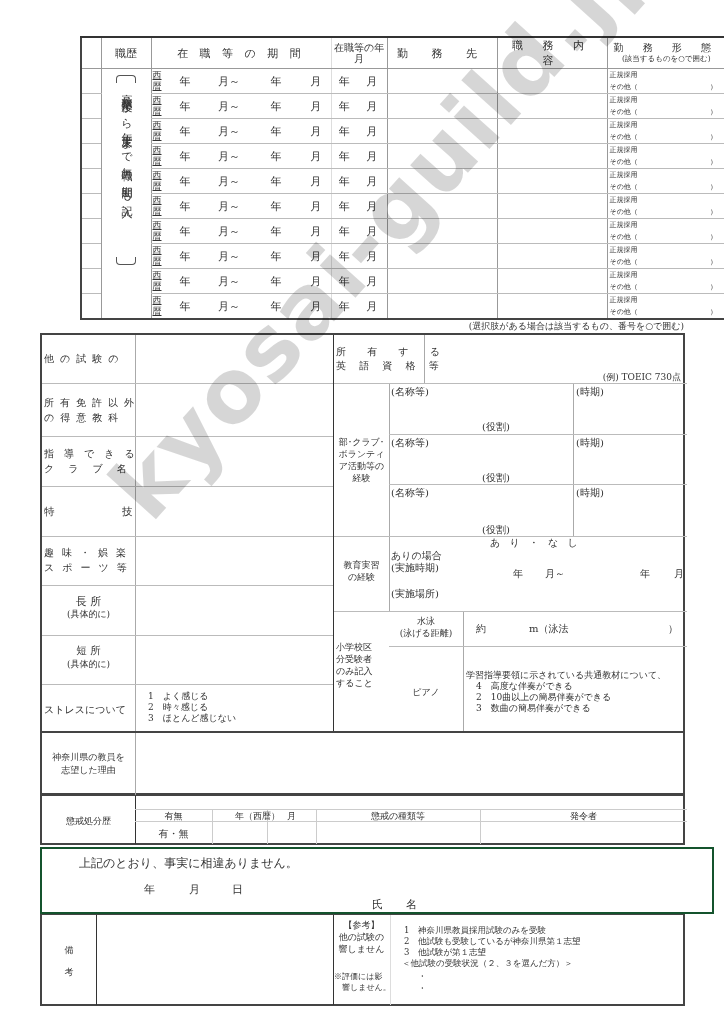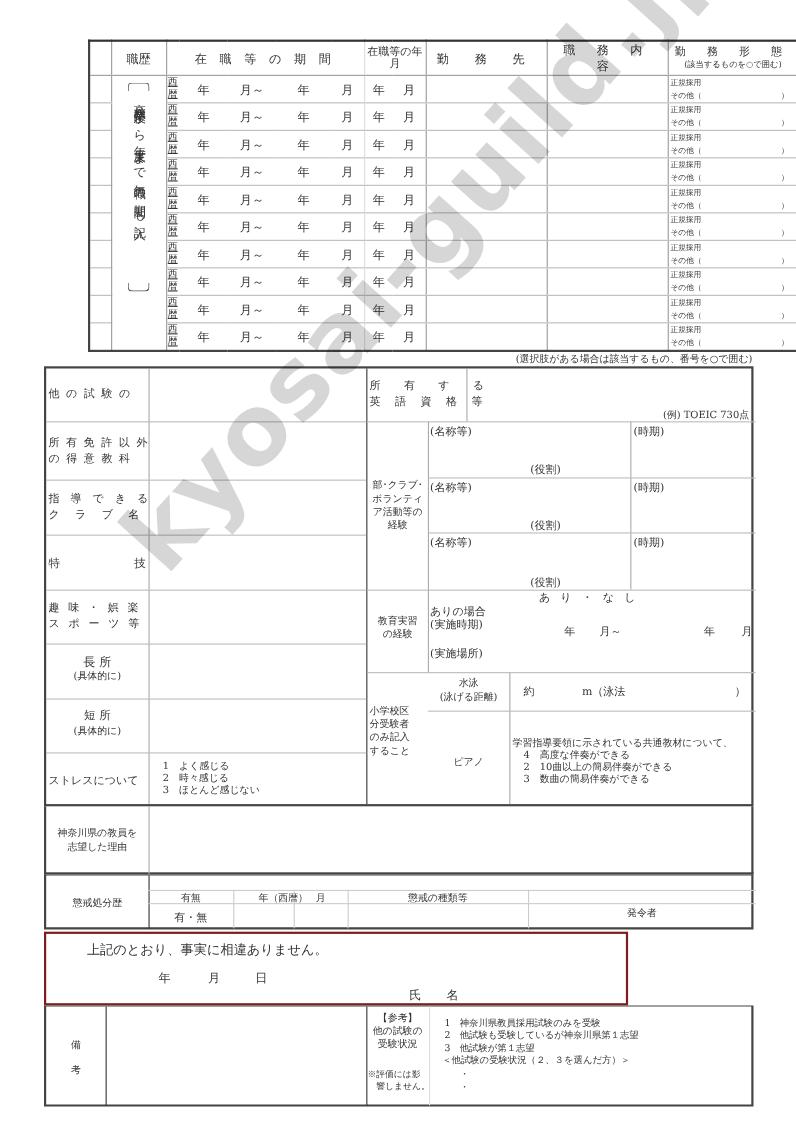--- a/index.html
+++ b/index.html
@@ -41,21 +41,21 @@
 
   
   .t { position: absolute; font-size: 10px; color: #333; white-space: nowrap; }
   .t.s9 { font-size: 9px; }
   .t.s11 { font-size: 11px; }
   .center { text-align: center; }
 
   
   #reason { position: absolute; left: 40px; top: 733px; width: 645px; height: 62px; border: 2px solid #444; border-top: none; }
   #discipline { position: absolute; left: 40px; top: 795px; width: 645px; height: 50px; border: 2px solid #444; border-top: 1px solid #444; }
-  #declaration { position: absolute; left: 40px; top: 847px; width: 531px; height: 67px; border: 2px solid #7f1d1d; }
+  #declaration { position: absolute; left: 40px; top: 847px; width: 674px; height: 67px; border: 2px solid #14532d; }
   #remarks { position: absolute; left: 40px; top: 914px; width: 645px; height: 92px; border: 2px solid #444; border-top: 1px solid #444; }
 
   .watermark {
     position: absolute; left: 90px; top: 470px; font-family: "DejaVu Sans", sans-serif;
     font-size: 88px; font-weight: bold; color: rgba(0,0,0,0.16); transform: rotate(-48deg);
     transform-origin: left top; letter-spacing: 2px; pointer-events: none; white-space: nowrap;
   }
 </style>
 </head>
 <body>
@@ -412,21 +412,21 @@
   <div class="cellline" style="left:93px;top:25px;width:552px;height:1px;background:#ccc"></div>
   <div class="cellline" style="left:170px;top:13px;width:1px;height:35px;background:#ccc"></div>
   <div class="cellline" style="left:225px;top:13px;width:1px;height:35px;background:#ccc"></div>
   <div class="cellline" style="left:274px;top:13px;width:1px;height:35px;background:#ccc"></div>
   <div class="cellline" style="left:438px;top:13px;width:1px;height:35px;background:#ccc"></div>
   <div class="t s9 center" style="left:0;width:93px;top:19px">懲戒処分歴</div>
   <div class="t s9 center" style="left:93px;width:77px;top:14px">有無</div>
   <div class="t s9 center" style="left:188px;width:55px;top:14px">年（西暦）</div>
   <div class="t s9 center" style="left:225px;width:49px;top:14px">月</div>
   <div class="t s9 center" style="left:274px;width:164px;top:14px">懲戒の種類等</div>
-  <div class="t s9 center" style="left:438px;width:207px;top:28px">発令者</div>
+  <div class="t s9 center" style="left:438px;width:207px;top:14px">発令者</div>
   <div class="t center" style="left:93px;width:77px;top:31px">有・無</div>
 </div>
 
 <div id="declaration">
   <div class="t" style="left:37px;top:6px;font-size:12px">上記のとおり、事実に相違ありません。</div>
   <div class="t s11" style="left:102px;top:33px">年</div>
   <div class="t s11" style="left:147px;top:33px">月</div>
   <div class="t s11" style="left:190px;top:33px">日</div>
   <div class="t s11" style="left:330px;top:48px;letter-spacing:6px">氏　名</div>
   <div class="abs" style="left:380px;top:44px;width:250px;height:20px"></div>
@@ -434,21 +434,21 @@
 
 <div id="remarks">
   <div class="cellline dark" style="left:54px;top:0;width:1px;height:90px"></div>
   <div class="cellline dark" style="left:291px;top:0;width:1px;height:90px"></div>
   <div class="cellline" style="left:348px;top:0;width:1px;height:90px;background:#ddd"></div>
   <div class="t s9 center" style="left:0;width:54px;top:29px">備</div>
   <div class="t s9 center" style="left:0;width:54px;top:51px">考</div>
   <div class="abs" style="left:56px;top:2px;width:233px;height:86px"></div>
   <div class="t s9 center" style="left:291px;width:57px;top:4px">【参考】</div>
   <div class="t s9 center" style="left:291px;width:57px;top:16px">他の試験の</div>
-  <div class="t s9 center" style="left:291px;width:57px;top:28px">受験状況</div>
+  <div class="t s9 center" style="left:291px;width:57px;top:28px">響しません</div>
   <div class="t" style="left:292px;top:56px;font-size:8px">※評価には影</div>
   <div class="t" style="left:300px;top:67px;font-size:8px">響しません。</div>
   <div class="t" style="left:362px;top:10px;font-size:8.5px">1　神奈川県教員採用試験のみを受験</div>
   <div class="t" style="left:362px;top:21px;font-size:8.5px">2　他試験も受験しているが神奈川県第１志望</div>
   <div class="t" style="left:362px;top:32px;font-size:8.5px">3　他試験が第１志望</div>
   <div class="t" style="left:360px;top:43px;font-size:8.5px">＜他試験の受験状況（２、３を選んだ方）＞</div>
   <div class="t" style="left:376px;top:56px;font-size:8.5px">・</div>
   <div class="t" style="left:376px;top:68px;font-size:8.5px">・</div>
 </div>
 

